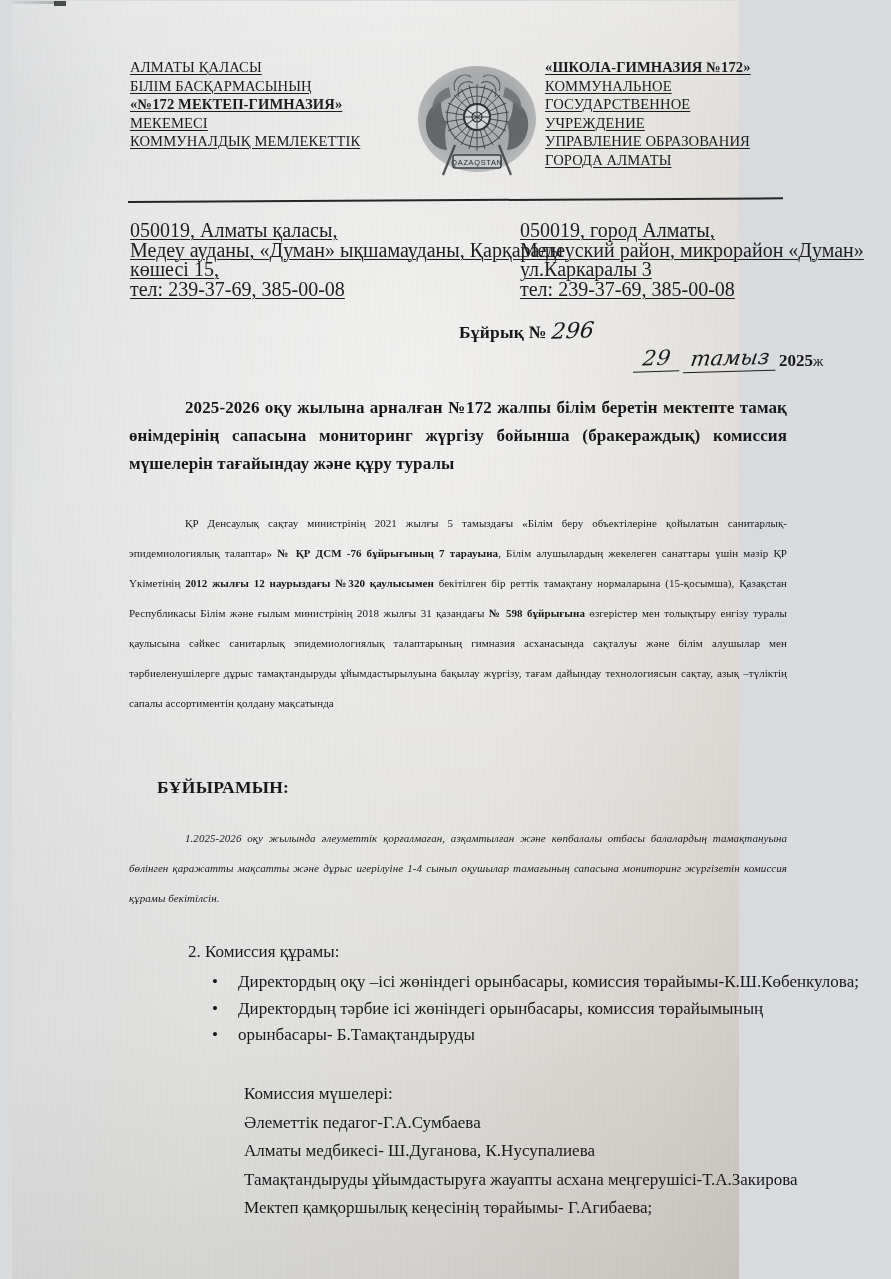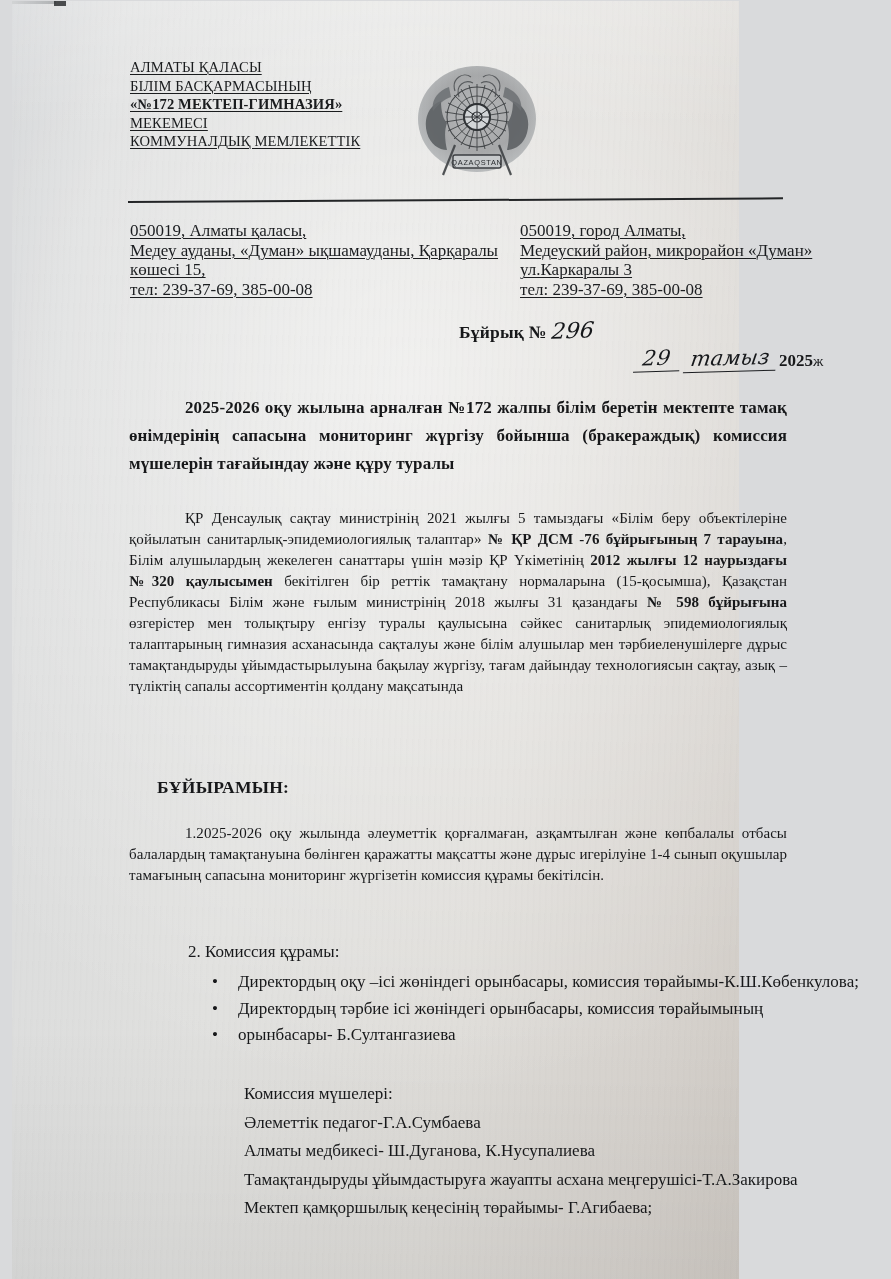--- a/index.html
+++ b/index.html
@@ -95,21 +95,21 @@
     left: 116px; top: 200px;
     width: 655px; height: 0;
     border-top: 2px solid #232527;
     transform: rotate(-0.32deg);
     transform-origin: left center;
   }
 
   
   .addr {
     position: absolute;
-    font-size: 17px;
+    font-size: 20px;
     line-height: 19.6px;
     color: #1b1d20;
   }
   .addr.left  { left: 118px; top: 220px; width: 380px; }
   .addr.right { left: 508px; top: 220px; width: 380px; }
   .addr div {
     text-decoration: underline;
     text-decoration-thickness: 1px;
     text-underline-offset: 1.6px;
     white-space: nowrap;
@@ -171,40 +171,40 @@
     line-height: 28px;
     text-align: justify;
     text-indent: 56px;
     letter-spacing: .1px;
   }
 
   .para {
     position: absolute;
     left: 117px;
     width: 658px;
-    font-size: 15px;
-    line-height: 21px;
+    font-size: 11px;
+    line-height: 30px;
     text-align: justify;
     text-indent: 56px;
     letter-spacing: .05px;
     hyphens: none;
   }
   .para b { font-weight: bold; }
 
   #para-main { top: 507px; }
 
   .order-word {
     position: absolute;
     left: 145px; top: 776px;
     font-size: 17.5px;
     font-weight: bold;
     letter-spacing: .3px;
   }
 
-  #para-1 { top: 822px; }
+  #para-1 { top: 822px; font-style: italic; }
 
   .list-head {
     position: absolute;
     left: 176px; top: 941px;
     font-size: 17px;
   }
 
   .bullets {
     position: absolute;
     left: 196px; top: 968px;
@@ -245,20 +245,28 @@
 
   <div class="content">
 
     <div class="letterhead">
       <div class="lh-col left">
         <div class="lh-line">АЛМАТЫ ҚАЛАСЫ</div>
         <div class="lh-line">БІЛІМ БАСҚАРМАСЫНЫҢ</div>
         <div class="lh-line b">«№172 МЕКТЕП-ГИМНАЗИЯ»</div>
         <div class="lh-line">МЕКЕМЕСІ</div>
         <div class="lh-line">КОММУНАЛДЫҚ МЕМЛЕКЕТТІК</div>
+      </div>
+      <div class="lh-col right">
+        <div class="lh-line b">«ШКОЛА-ГИМНАЗИЯ №172»</div>
+        <div class="lh-line">КОММУНАЛЬНОЕ</div>
+        <div class="lh-line">ГОСУДАРСТВЕННОЕ</div>
+        <div class="lh-line">УЧРЕЖДЕНИЕ</div>
+        <div class="lh-line">УПРАВЛЕНИЕ ОБРАЗОВАНИЯ</div>
+        <div class="lh-line">ГОРОДА АЛМАТЫ</div>
       </div>
     </div>
 
     <div class="emblem">
       <svg viewBox="0 0 132 128" width="132" height="128" aria-hidden="true">
         <defs>
           <radialGradient id="gsmoke" cx="50%" cy="45%" r="60%">
             <stop offset="0%" stop-color="#8f9296"></stop>
             <stop offset="60%" stop-color="#6f7276"></stop>
             <stop offset="100%" stop-color="#9aa0a4"></stop>
@@ -379,21 +387,21 @@
         <div class="bullet-row">
           <span class="bullet-dot">•</span>
           <span class="bullet-text">Директордың оқу –ісі жөніндегі орынбасары, комиссия төрайымы-К.Ш.Көбенкулова;</span>
         </div>
         <div class="bullet-row">
           <span class="bullet-dot">•</span>
           <span class="bullet-text">Директордың тәрбие ісі жөніндегі орынбасары,  комиссия төрайымының</span>
         </div>
         <div class="bullet-row">
           <span class="bullet-dot">•</span>
-          <span class="bullet-text">орынбасары- Б.Султангазиева</span>
+          <span class="bullet-text">орынбасары- Б.Тамақтандыруды</span>
         </div>
       </div>
 
     <div class="plain-lines" id="plain-lines">
         <div>Комиссия мүшелері:</div>
         <div>Әлеметтік педагог-Г.А.Сумбаева</div>
         <div>Алматы медбикесі- Ш.Дуганова, К.Нусупалиева</div>
         <div>Тамақтандыруды ұйымдастыруға жауапты асхана меңгерушісі-Т.А.Закирова</div>
         <div>Мектеп қамқоршылық кеңесінің төрайымы- Г.Агибаева;</div>
       </div>

